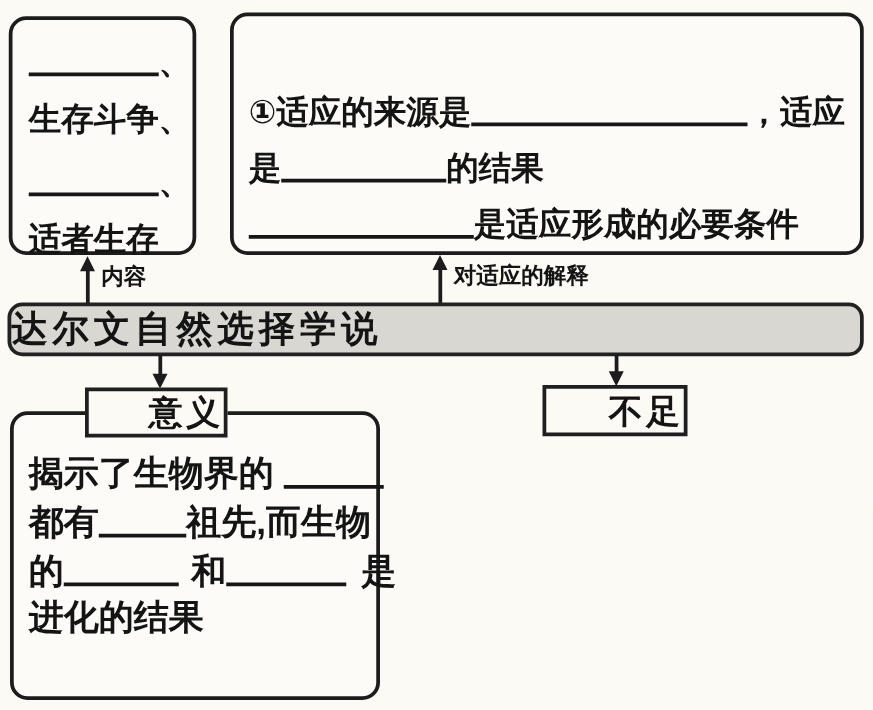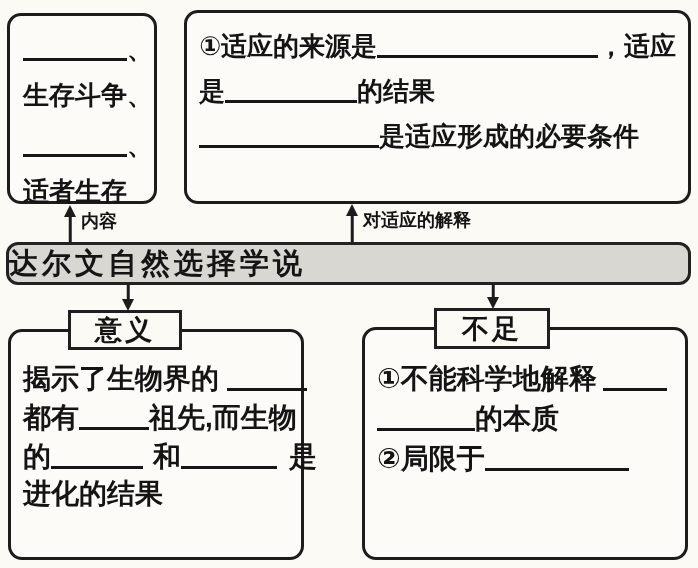--- a/index.html
+++ b/index.html
@@ -16,21 +16,21 @@
   .line{display:flex;align-items:baseline;white-space:nowrap;}
   .blank{
     display:inline-block;height:0.95em;border-bottom:3px solid #161616;
     transform:translateY(3px);flex:0 0 auto;
   }
   .blank.grow{flex:1 1 auto;}
   
   .tl-content{position:absolute;inset:0;padding:14px 10px 0 13px;font-size:26px;}
   .tl-content .line{height:48px;}
   
-  .tr-content{position:absolute;inset:0;padding:14px 12px 0 12px;font-size:26px;}
+  .tr-content{position:absolute;inset:0;padding:14px 12px 0 12px;font-size:26px;margin-top:43px;}
   .tr-content .line{height:45px;}
   
   .bar{
     position:absolute;left:6px;top:242px;width:679px;height:37px;
     border:3px solid #222222;border-radius:12px;
     display:flex;align-items:center;justify-content:flex-start;
     font-size:29px;letter-spacing:4px;z-index:2;
   }
   
   .conn-label{position:absolute;font-size:18px;z-index:2;}
@@ -38,21 +38,21 @@
   .arrow{position:absolute;width:16px;z-index:2;}
   .arrow .shaft{position:absolute;left:50%;transform:translateX(-50%);width:2.5px;background:#1c1c1c;}
   .arrow.up .shaft{top:7px;bottom:0;}
   .arrow.down .shaft{top:0;bottom:7px;}
   .arrow .head{position:absolute;left:50%;transform:translateX(-50%);width:0;height:0;}
   .arrow.up .head{top:-1px;border-left:6px solid transparent;border-right:6px solid transparent;border-bottom:12px solid #1c1c1c;}
   .arrow.down .head{bottom:-1px;border-left:6px solid transparent;border-right:6px solid transparent;border-top:12px solid #1c1c1c;}
   
   .tag{
     position:absolute;border:3px solid #1f1f1f;background:#fbfaf5;
-    display:flex;align-items:center;justify-content:center;
+    display:flex;align-items:center;justify-content:flex-end;
     font-size:27px;letter-spacing:3px;box-sizing:border-box;z-index:3;
   }
   
   .bl-content{position:absolute;inset:0;padding:26px 10px 0 12px;font-size:28px;}
   .bl-content .line{height:39px;}
   .br-content{position:absolute;inset:0;padding:28px 10px 0 12px;font-size:28px;}
   .br-content .line{height:40px;}
 </style>
 </head>
 <body>
@@ -147,30 +147,14 @@
           <span style="margin-left:10px">和</span>
           <span class="blank" style="width:96px"></span>
           <span style="margin-left:12px">是</span>
       </div>
       <div class="line">
         <span>进化的结果</span>
       </div>
     </div>
   </div>
 
-  <div class="rbox" style="left:362px;top:327px;width:326px;height:233px;">
-    <div class="br-content">
-      <div class="line">
-        <span>①不能科学地解释</span>
-          <span class="blank" style="width:64px;margin-left:6px"></span>
-      </div>
-      <div class="line">
-        <span class="blank" style="width:98px"></span>
-          <span>的本质</span>
-      </div>
-      <div class="line">
-        <span>②局限于</span>
-          <span class="blank" style="width:144px"></span>
-      </div>
-    </div>
-  </div>
 
 </div>
 
 </body></html>

